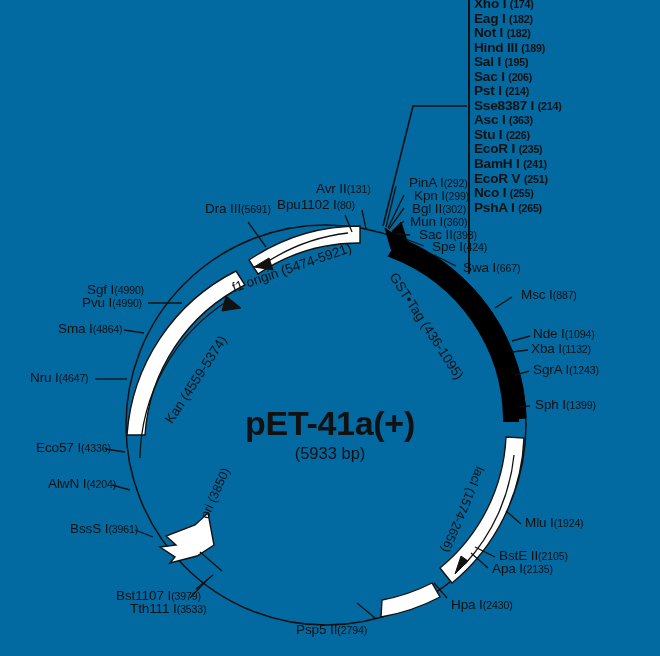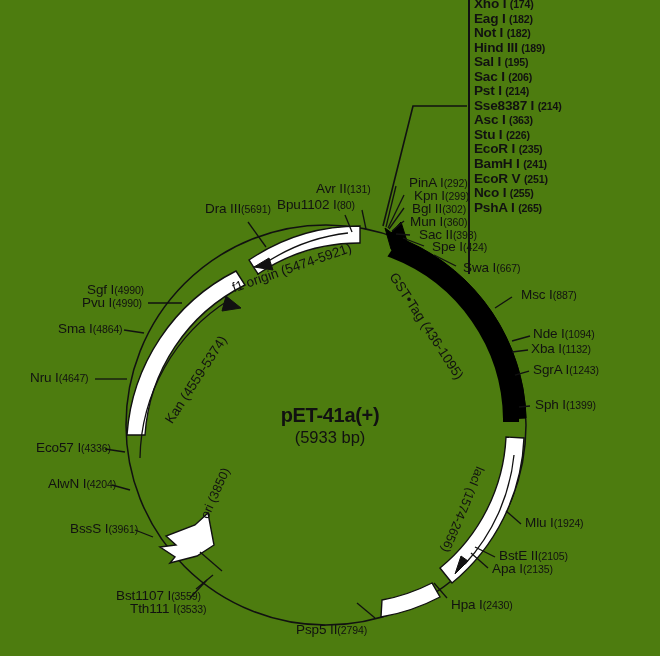--- a/index.html
+++ b/index.html
@@ -9,21 +9,21 @@
   }
   body {
     font-family: "Liberation Sans", sans-serif;
     color: #111111;
   }
   #map-root {
     position: relative;
     width: 660px;
     height: 656px;
     overflow: hidden;
-    background: #4d7c0f;
+    background: #0369a1;
   }
   #vector-layer {
     position: absolute;
     left: 0; top: 0;
     width: 660px;
     height: 656px;
   }
   .lbl {
     position: absolute;
     white-space: nowrap;
@@ -69,21 +69,21 @@
     position: absolute;
     left: 0;
     top: 404px;
     width: 660px;
     text-align: center;
     pointer-events: none;
   }
   #center-title .name {
     font-family: "Liberation Sans", sans-serif;
     font-weight: bold;
-    font-size: 20px;
+    font-size: 34px;
     letter-spacing: -0.3px;
     color: #111111;
   }
   #center-title .bp {
     font-family: "Liberation Sans", sans-serif;
     font-size: 16.5px;
     color: #111111;
     margin-top: 1px;
   }
   
@@ -342,21 +342,21 @@
   <div class="lbl" style="left:492px; top:562px;">
     <span>Apa I</span><span class="num">(2135)</span>
   </div>
   <div class="lbl" style="left:451px; top:598px;">
     <span>Hpa I</span><span class="num">(2430)</span>
   </div>
   <div class="lbl" style="left:296px; top:603px;margin-top:20px;">
     <span>Psp5 II</span><span class="num">(2794)</span>
   </div>
   <div class="lbl" style="left:116px; top:589px;">
-    <span>Bst1107 I</span><span class="num">(3559)</span>
+    <span>Bst1107 I</span><span class="num">(3979)</span>
   </div>
   <div class="lbl" style="left:130px; top:602px;">
     <span>Tth111 I</span><span class="num">(3533)</span>
   </div>
   <div class="lbl" style="left:70px; top:522px;">
     <span>BssS I</span><span class="num">(3961)</span>
   </div>
   <div class="lbl" style="left:48px; top:477px;">
     <span>AlwN I</span><span class="num">(4204)</span>
   </div>

